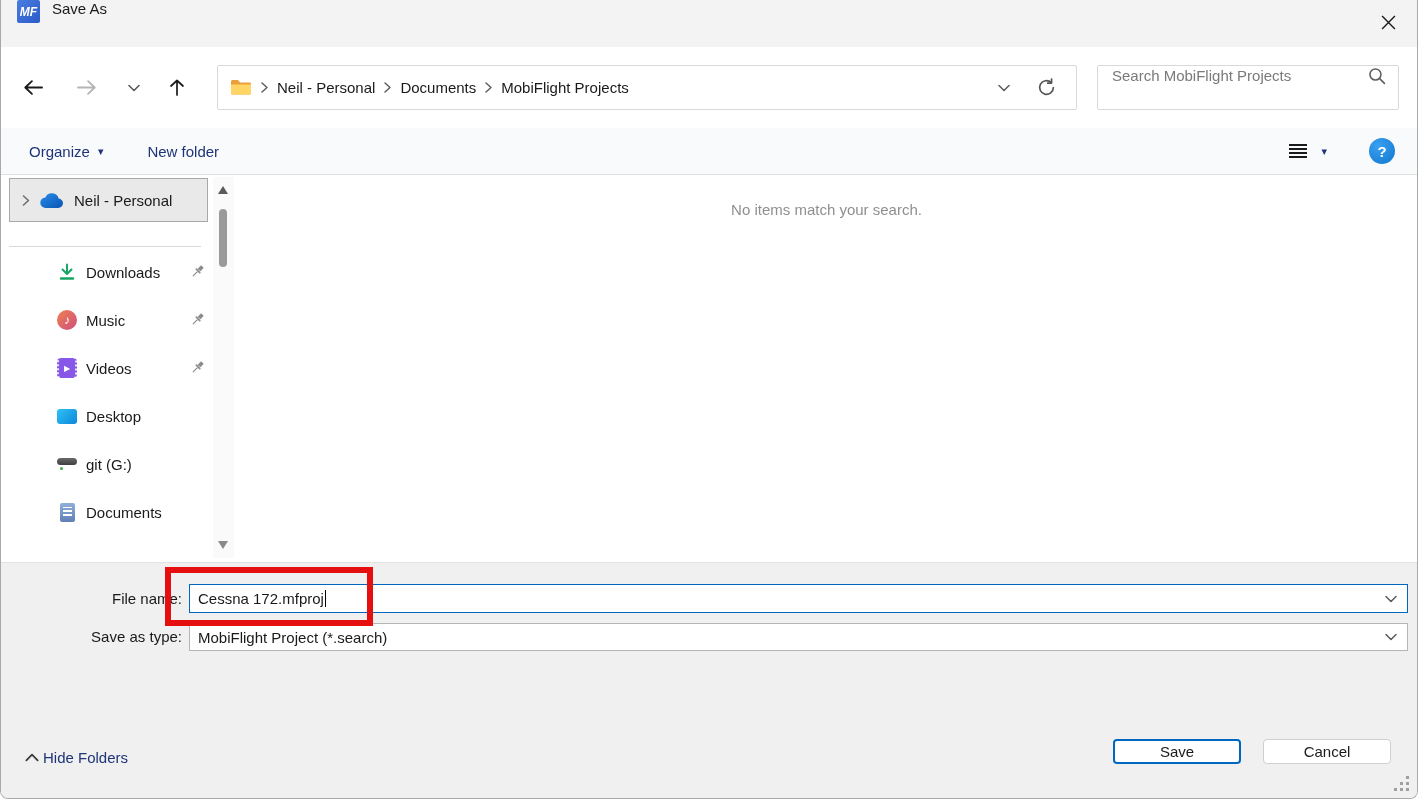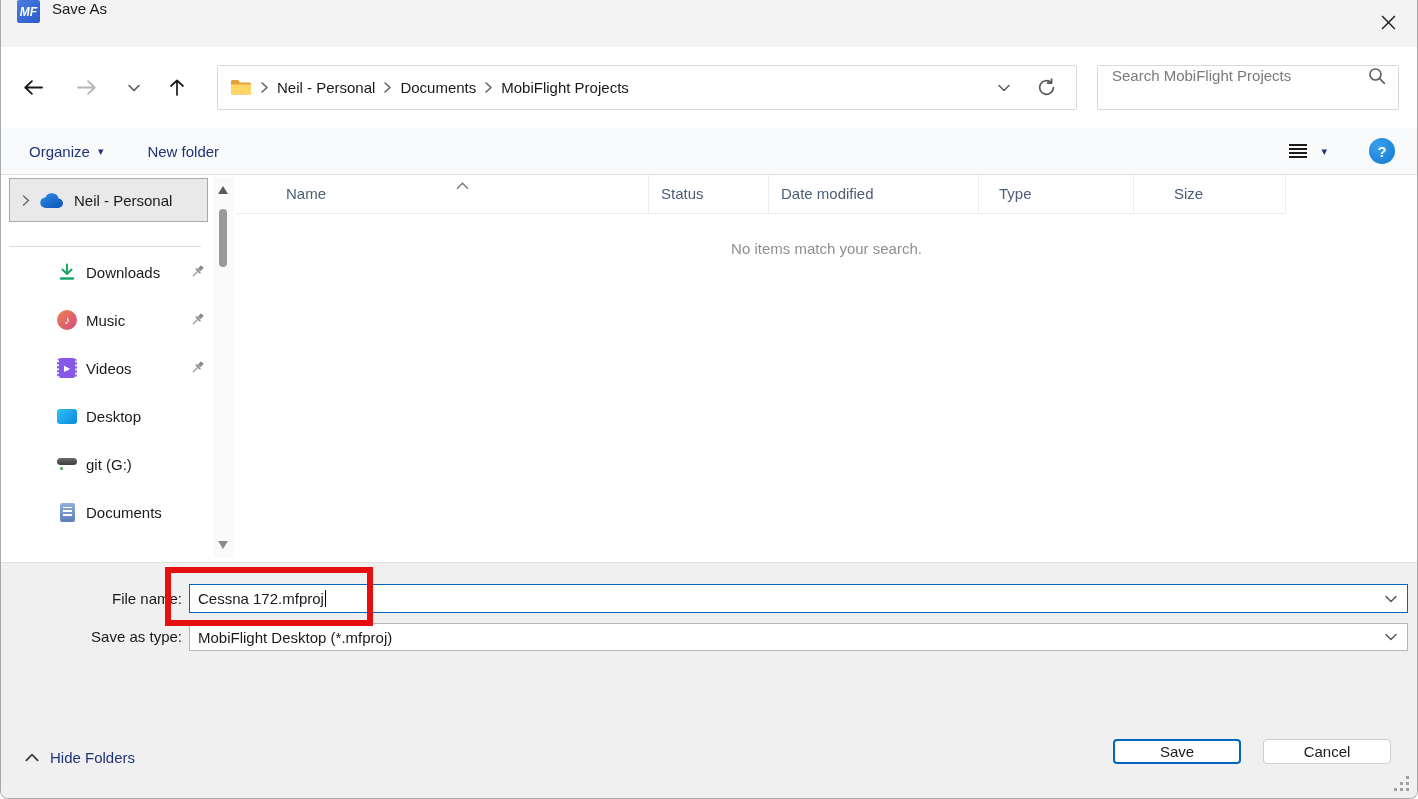--- a/index.html
+++ b/index.html
@@ -85,21 +85,21 @@
   
   .footer{position:absolute;left:0;top:562px;width:100%;height:237px;background:#f0f0f0;border-top:1px solid #e2e2e2;}
   .f-label{position:absolute;left:0;width:181px;text-align:right;}
   .lbl-name{top:27px;}
   .lbl-type{top:65px;}
   .fld{position:absolute;left:188px;width:1219px;background:#fff;display:flex;align-items:center;padding:0 30px 0 8px;}
   .fld-name{top:21px;height:29px;border:1.5px solid #0067c0;}
   .fld-type{top:60px;height:28px;border:1px solid #b5b5b5;}
   .fld .dd{position:absolute;right:9px;top:50%;transform:translateY(-50%);display:flex;}
   .text-caret{display:inline-block;width:1.5px;height:17px;background:#000;margin-left:1px;vertical-align:-3px;}
-  .hide-folders{position:absolute;left:24px;top:186px;display:flex;align-items:center;gap:11px;color:#1f3477;cursor:pointer;}
+  .hide-folders{position:absolute;left:24px;top:186px;display:flex;align-items:center;gap:4px;color:#1f3477;cursor:pointer;}
   .btn{position:absolute;top:176px;width:128px;height:25px;background:#fff;border-radius:4px;
        display:flex;align-items:center;justify-content:center;cursor:pointer;font-size:15px;}
   .btn-save{left:1112px;border:2px solid #0067c0;}
   .btn-cancel{left:1262px;border:1px solid #cfcfcf;}
   .grip{position:absolute;right:6px;bottom:5px;width:3px;height:3px;background:transparent;
         box-shadow:12px 0 #a0a0a0,6px 6px #a0a0a0,12px 6px #a0a0a0,0 12px #a0a0a0,6px 12px #a0a0a0,12px 12px #a0a0a0;transform:translate(-14px,-14px);}
 
   
   .annot{position:absolute;left:164px;top:567px;width:208px;height:59px;border:6px solid #e60f0f;z-index:9;pointer-events:none;}
 </style>
@@ -319,51 +319,39 @@
       </div>
 
       <div class="sb-scroll">
         <span class="sb-up"></span>
         <span class="sb-thumb"></span>
         <span class="sb-down"></span>
       </div>
     </div>
 
     <div class="filelist">
-      <div class="cols">
-        <span class="sort-caret">
-          <svg width="13" height="8" viewBox="0 0 12 7">
-              <path d="M1 6 L6 1 L11 6" fill="none" stroke="#777" stroke-width="1.3"></path>
-            </svg>
-        </span>
-        <div class="col name">Name</div>
-        <div class="col status">Status</div>
-        <div class="col date">Date modified</div>
-        <div class="col type">Type</div>
-        <div class="col size">Size</div>
-      </div>
       <div class="empty-msg">No items match your search.</div>
     </div>
   </div>
 
   <div class="footer">
     <div class="f-label lbl-name">File name:</div>
     <div class="fld fld-name">
       <span>Cessna 172.mfproj</span>
         <span class="text-caret"></span>
       <span class="dd">
         <svg width="14" height="14" viewBox="0 0 14 14">
             <path d="M2 4.5 L7 9.5 L12 4.5" stroke="#5a5a5a" stroke-width="1.5" fill="none" stroke-linecap="round" stroke-linejoin="round"></path>
           </svg>
       </span>
     </div>
 
     <div class="f-label lbl-type">Save as type:</div>
     <div class="fld fld-type">
-      <span>MobiFlight Desktop (*.mfproj)</span>
+      <span>MobiFlight Project (*.search)</span>
       <span class="dd">
         <svg width="14" height="14" viewBox="0 0 14 14">
             <path d="M2 4.5 L7 9.5 L12 4.5" stroke="#5a5a5a" stroke-width="1.5" fill="none" stroke-linecap="round" stroke-linejoin="round"></path>
           </svg>
       </span>
     </div>
 
     <div class="hide-folders">
       <span style="display:flex;">
         <svg width="14" height="9" viewBox="0 0 12 8">

